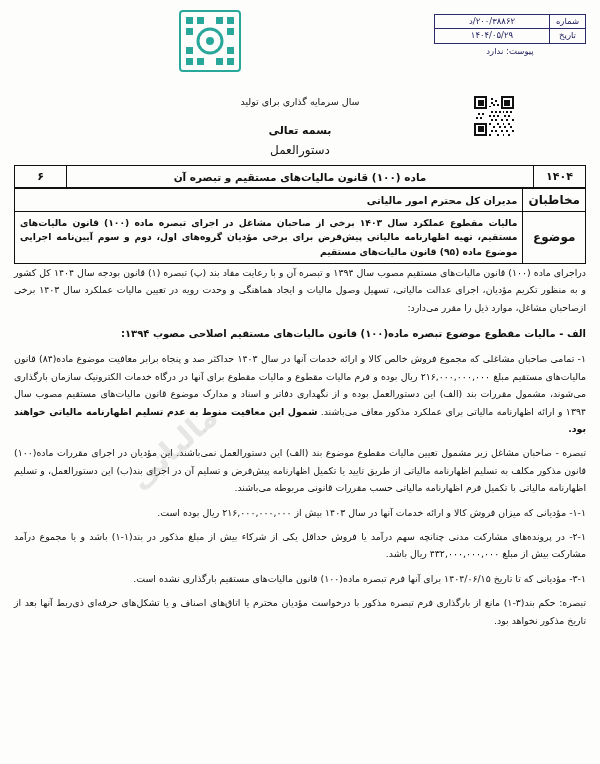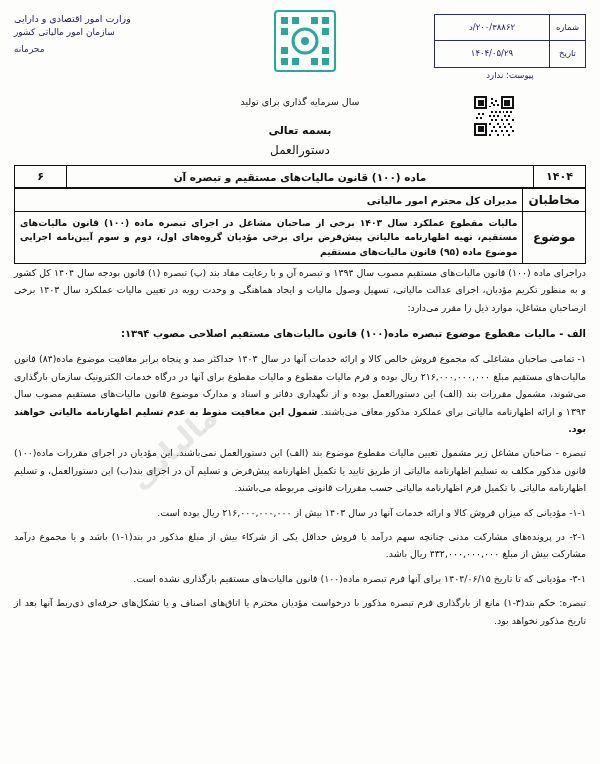--- a/index.html
+++ b/index.html
@@ -32,21 +32,21 @@
     padding-top: 6px;
   }
   .meta-table {
     font-size: 8.5px;
     line-height: 1.1;
     border-collapse: collapse;
     width: 152px;
   }
   .meta-table td {
     border: 1px solid #2b2b6b;
-    padding: 8px 3px;
+    padding: 2px 3px;
     color: #1c1c5c;
     white-space: nowrap;
   }
   .meta-table td.lbl {
     width: 36px;
     text-align: center;
     font-weight: normal;
   }
   .meta-table td.val {
     text-align: center;
@@ -216,25 +216,20 @@
             <rect x="18" y="48" width="7" height="7"></rect>
             <rect x="37" y="48" width="7" height="7"></rect>
             <rect x="48" y="48" width="7" height="7"></rect>
           </g>
           <circle cx="31" cy="31" r="12" fill="none" stroke="#2aa79b" stroke-width="3"></circle>
           <circle cx="31" cy="31" r="4" fill="#2aa79b"></circle>
         </svg>
       </span>
     </div>
 
-    <div class="hdr-right">
-      <div class="ministry">وزارت امور اقتصادی و دارایی</div>
-      <div class="org">سازمان امور مالیاتی کشور</div>
-      <div class="stamp">محرمانه</div>
-    </div>
   </div>
 
   <div class="slogan">سال سرمایه گذاری برای تولید</div>
   <div class="basmala">بسمه تعالی</div>
   <div class="doc-kind">دستورالعمل</div>
 
   <div class="qr">
     <svg width="40" height="40" viewBox="0 0 21 21" shape-rendering="crispEdges" aria-hidden="true">
       <rect width="21" height="21" fill="#fff"></rect>
       <g fill="#111">

